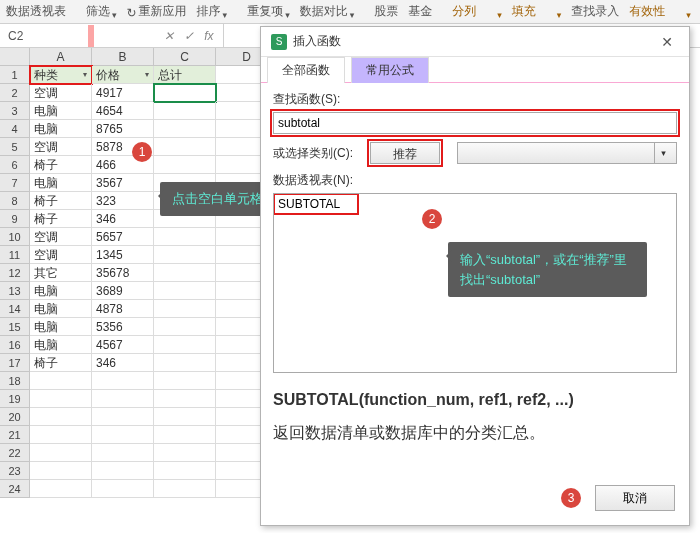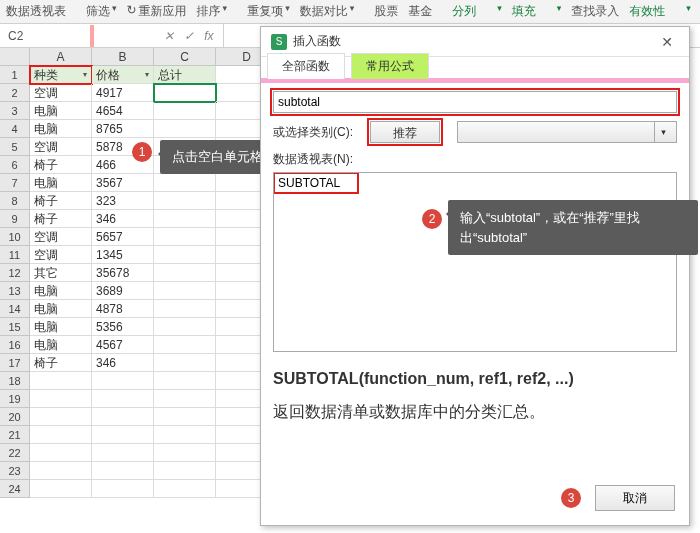--- a/index.html
+++ b/index.html
@@ -18,34 +18,34 @@
     background: #f3f3f3;
     border-bottom: 1px solid #d0d0d0;
     display: flex;
     align-items: center;
     padding: 0 6px;
     gap: 10px;
     font-size: 12px;
     color: #555;
   }
   .toolbar .sep { width: 1px; height: 14px; background: #ccc; }
-  .toolbar .item { display: inline-flex; align-items: flex-start; gap: 2px; white-space: nowrap; }
+  .toolbar .item { display: inline-flex; align-items: flex-end; gap: 2px; white-space: nowrap; }
   .toolbar .item .drop { font-size: 9px; }
-  .toolbar .faded { color: #15803d; gap: 21px; }
+  .toolbar .faded { color: #a16207; gap: 21px; }
   .formula-bar {
     height: 24px;
     border-bottom: 1px solid #d0d0d0;
     display: flex;
     align-items: center;
     background: #fff;
   }
   .name-box {
     width: 94px;
     height: 22px;
-    border-right: 4px solid #fca5a5;
+    border-right: 6px solid #fca5a5;
     display: flex;
     align-items: center;
     padding-left: 8px;
     color: #555;
   }
   .fb-icons {
     display: flex;
     align-items: center;
     gap: 10px;
     padding: 0 10px;
@@ -114,25 +114,26 @@
   }
   .hdr-cell .drop { font-size: 8px; color: #555; }
   .red-box { outline: 2px solid #e21b1b; outline-offset: -1px; }
   .green-sel {
     outline: 2px solid #1a8d4a;
     outline-offset: -1px;
   }
   .balloon {
     position: absolute;
     background: #5b5b5b;
-    color: #ffffff;
+    color: #5eead4;
     padding: 8px 12px;
     font-size: 13px;
     border-radius: 2px;
     white-space: nowrap;
+    margin-top: 42px;
   }
   .balloon.arrow-left::before {
     content: '';
     position: absolute;
     left: -8px; top: 8px;
     border: 6px solid transparent;
     border-right-color: #5b5b5b;
   }
   .badge-float {
     position: absolute;
@@ -169,30 +170,30 @@
     font-size: 10px;
     display: flex; align-items: center; justify-content: center;
     border-radius: 2px;
   }
   .dlg-title .close {
     font-size: 14px; color: #555; cursor: pointer;
     padding: 2px 6px;
   }
   .dlg-tabs {
     display: flex;
-    border-bottom: 5px solid #f9a8d4;
+    border-bottom: 1px solid #f9a8d4;
     height: 26px;
     align-items: flex-end;
   }
   .dlg-tab {
     padding: 4px 14px;
     border: 1px solid #dcdcdc;
     border-bottom: none;
     margin-left: 6px;
-    background: #bef264;
+    background: #c4b5fd;
     font-size: 12px;
     position: relative; top: 1px;
   }
   .dlg-tab.active { background: #fff; }
   .dlg-body { padding: 8px 12px; flex: 1; position: relative; }
   .dlg-body label { font-size: 12px; color: #333; display: block; margin-bottom: 4px; }
   .dlg-body input[type=text], .dlg-body .combo {
     width: 100%;
     height: 22px;
     border: 1px solid #a9a9a9;
@@ -527,20 +528,21 @@
       <div class="app-ico">S</div>
       <span>插入函数</span>
     </div>
     <div class="close">✕</div>
   </div>
   <div class="dlg-tabs">
     <div class="dlg-tab active">全部函数</div>
     <div class="dlg-tab">常用公式</div>
   </div>
   <div class="dlg-body">
+    <label>查找函数(S):</label>
     <div class="red-outline" style="display:inline-block; width:100%; margin-bottom:8px;">
       <input type="text" value="subtotal" style="">
     </div>
     <div style="display:flex; align-items:center; gap:17px; margin-bottom:8px;">
       <label style="margin:0; flex-shrink:0;">或选择类别(C):</label>
       <div class="combo red-outline" style="width:70px; justify-content:center;">
         <span>推荐</span>
       </div>
       <div class="combo" style="flex:1;">
         <span></span>
@@ -554,13 +556,13 @@
     <div class="dlg-desc"><b>SUBTOTAL(function_num, ref1, ref2, ...)</b></div>
     <div class="dlg-desc" style="margin-top:14px;">返回数据清单或数据库中的分类汇总。</div>
   </div>
   <div class="dlg-buttons">
     <div class="badge-float" style="position:relative; left:0; top:3px;">3</div>
     <button>取消</button>
   </div>
 </div>
 
 <div class="badge-float" style="left:422px; top:209px;">2</div>
-<div class="balloon arrow-left" style="left:448px; top:200px; white-space:normal; width:250px; line-height:1.5;">输入“subtotal”，或在“推荐”里找出“subtotal”</div>
+<div class="balloon arrow-left" style="left:448px; top:200px; white-space:normal; width:199px; line-height:1.5;">输入“subtotal”，或在“推荐”里找出“subtotal”</div>
 
 </body></html>

